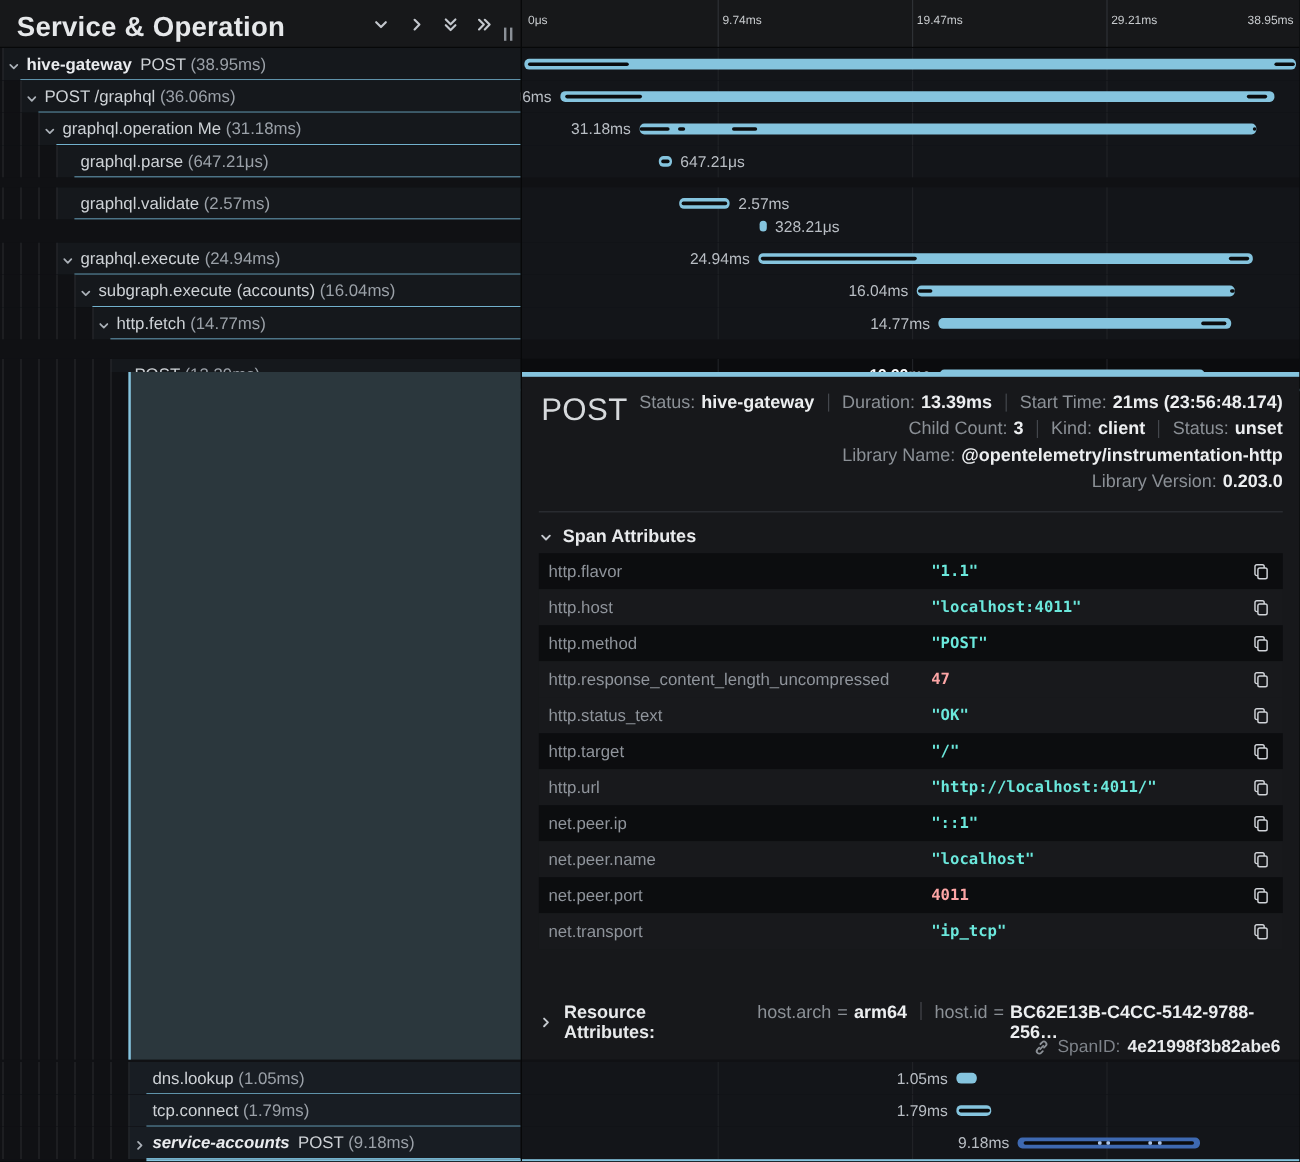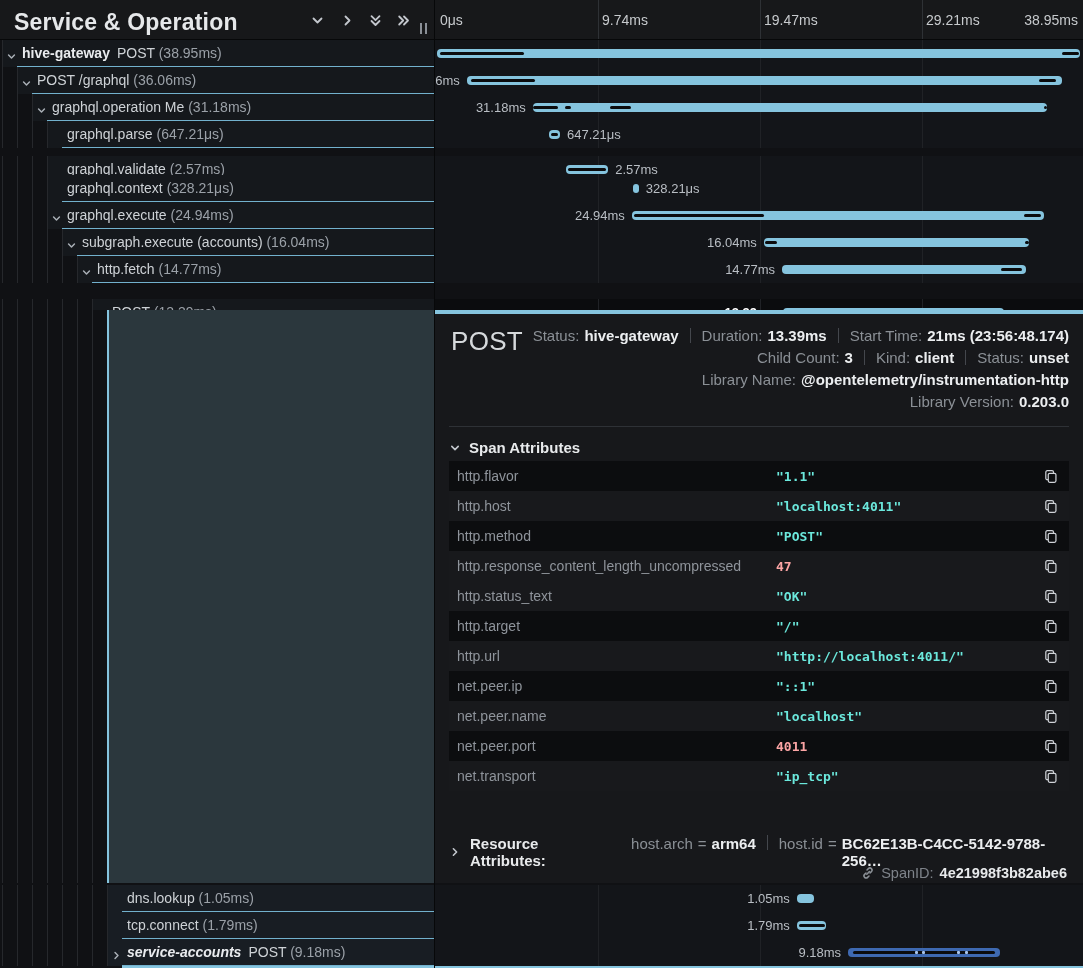--- a/index.html
+++ b/index.html
@@ -17,21 +17,21 @@
   .hdr-icon { position:absolute; top:11px; width:18px; height:18px; cursor:pointer;
     display:flex; align-items:center; justify-content:center; }
   .hdr-icon svg { stroke:#c3c7cd; }
   #grip { position:absolute; left:419px; top:23px; width:10px; height:11px; cursor:col-resize; }
   #grip i { position:absolute; top:0; width:2px; height:11px; background:#8b9097; }
   #grip i:first-child { left:1px; } #grip i:last-child { left:6px; }
 
   #tl-header { position:absolute; left:434px; top:0; width:649px; height:40px;
     background:#17181a; border-bottom:1px solid #070809; z-index:30; }
   .tl-grid { position:absolute; top:0; bottom:0; width:1px; background:#2e3135; }
-  .tick { position:absolute; top:12px; font-size:14px; color:#c7cacd; }
+  .tick { position:absolute; top:12px; font-size:10px; color:#c7cacd; }
 
   #col-divider { position:absolute; left:434px; top:0; bottom:0; width:1px;
     background:#070809; z-index:40; }
 
   
   .trace-row { position:absolute; left:0; width:1083px; height:27px; cursor:pointer; }
   .row-left { position:absolute; left:0; top:0; width:434px; height:27px;
     background:#101114; overflow:hidden; }
   .row-surface { position:absolute; top:0; bottom:0; right:0; background:#15181c; }
   .guide { position:absolute; top:0; bottom:0; width:1px; background:#26282c; }
@@ -253,29 +253,20 @@
           <div class="tl-grid" style="left: 164px; background: rgb(32, 34, 38);"></div>
           <div class="tl-grid" style="left: 326px; background: rgb(32, 34, 38);"></div>
           <div class="tl-grid" style="left: 488px; background: rgb(32, 34, 38);"></div>
           <div class="bar" style="left: 131.765px; width: 42.4264px;">
             <div class="bar-seg" style="left: 6%; width: 88%;"></div>
           </div>
           <div class="bar-label right" style="left: 181.192px;">2.57ms</div>
         </div>
       </div>
       <div class="trace-row" style="top: 175px;">
-        <div class="row-left">
-          <div class="row-surface" style="left: 47px;"></div>
-          <div class="guide" style="left: 2px;"></div>
-          <div class="guide" style="left: 17px;"></div>
-          <div class="guide" style="left: 32px;"></div>
-          <div class="guide" style="left: 47px;"></div>
-          <div class="tree-text" style="left: 67px;"><span>graphql.context </span><span class="dur">(328.21μs)</span></div>
-          <div class="row-border" style="left: 62px;"></div>
-        </div>
         <div class="row-right">
           <div class="tl-grid" style="left: 164px; background: rgb(32, 34, 38);"></div>
           <div class="tl-grid" style="left: 326px; background: rgb(32, 34, 38);"></div>
           <div class="tl-grid" style="left: 488px; background: rgb(32, 34, 38);"></div>
           <div class="bar" style="left: 199.449px; width: 5.41474px;"></div>
           <div class="bar-label right" style="left: 211.864px;">328.21μs</div>
         </div>
       </div>
       <div class="trace-row" style="top: 202px;">
         <div class="row-left">

